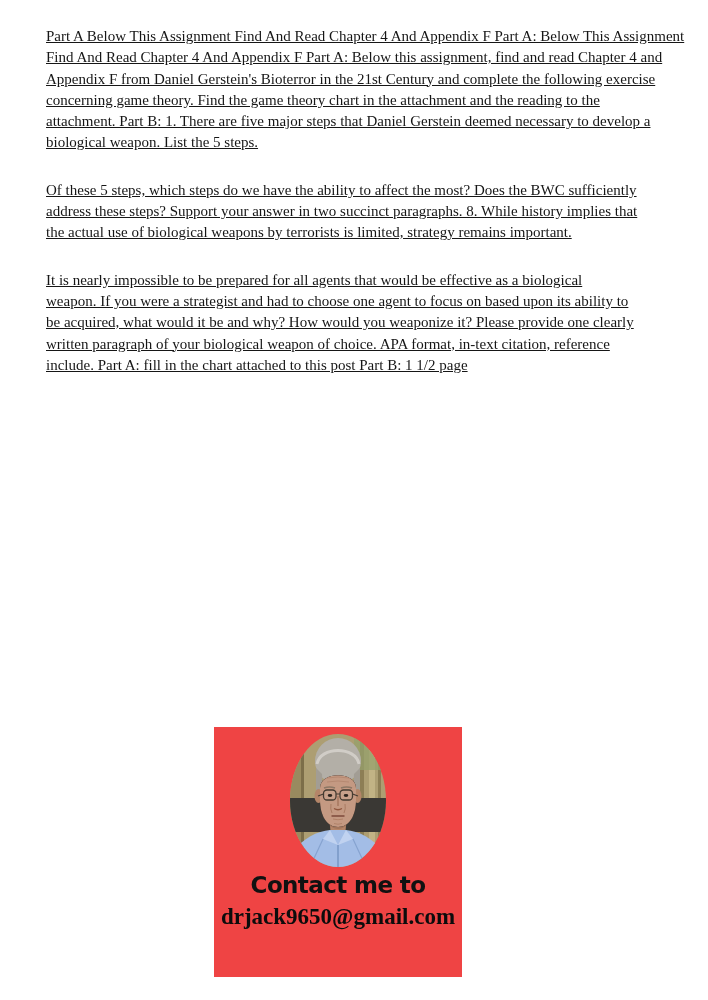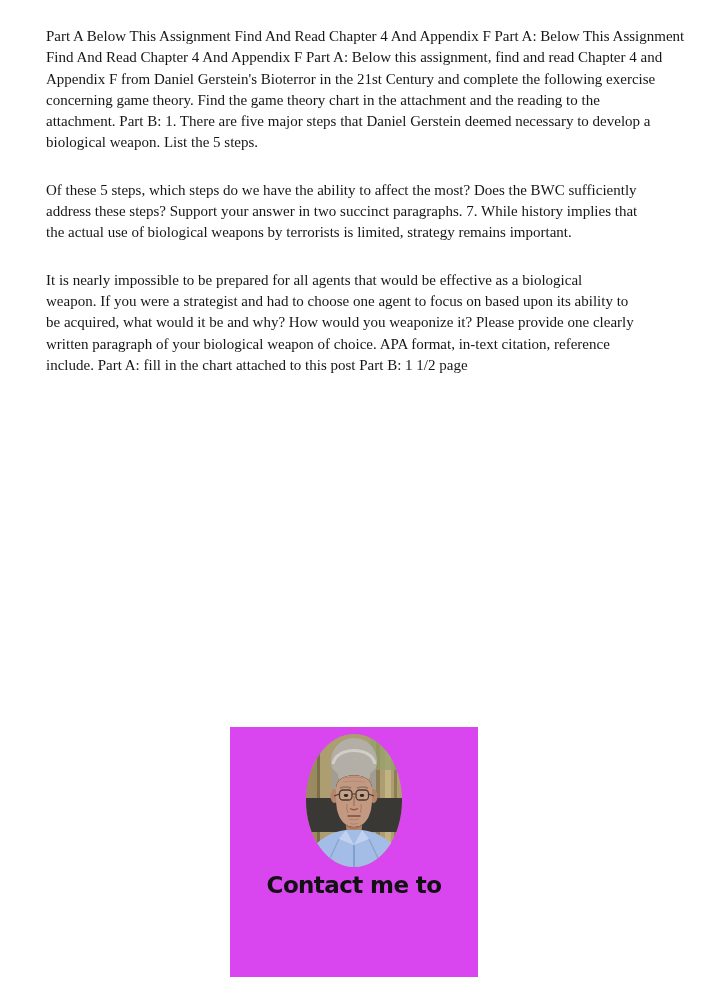--- a/index.html
+++ b/index.html
@@ -19,30 +19,31 @@
     top: 26px;
     width: 648px;
     font-family: "Liberation Serif", serif;
     font-size: 15px;
     line-height: 21.3px;
     color: #161616;
   }
   .doc-text p {
     margin: 0 0 26px 0;
     white-space: pre-line; 
+    text-decoration: underline;
   }
 
   
   .contact-card {
     position: absolute;
-    left: 230px;
+    left: 214px;
     top: 727px;
     width: 248px;
     height: 250px;
-    background: #d946ef;
+    background: #ef4444;
     text-align: center;
   }
   .portrait {
     display: block;
     margin: 7px auto 0 auto;
     width: 96px;
     height: 133px;
   }
   .card-heading {
     margin-top: 3px;
@@ -66,21 +67,21 @@
 <body>
 
 <div class="doc-text">
   <p>Part A Below This Assignment Find And Read Chapter 4 And Appendix F Part A: Below This Assignment
 Find And Read Chapter 4 And Appendix F Part A: Below this assignment, find and read Chapter 4 and
 Appendix F from Daniel Gerstein's Bioterror in the 21st Century and complete the following exercise
 concerning game theory. Find the game theory chart in the attachment and the reading to the
 attachment. Part B: 1. There are five major steps that Daniel Gerstein deemed necessary to develop a
 biological weapon. List the 5 steps.</p>
   <p>Of these 5 steps, which steps do we have the ability to affect the most? Does the BWC sufficiently
-address these steps? Support your answer in two succinct paragraphs. 7. While history implies that
+address these steps? Support your answer in two succinct paragraphs. 8. While history implies that
 the actual use of biological weapons by terrorists is limited, strategy remains important.</p>
   <p>It is nearly impossible to be prepared for all agents that would be effective as a biological
 weapon. If you were a strategist and had to choose one agent to focus on based upon its ability to
 be acquired, what would it be and why? How would you weaponize it? Please provide one clearly
 written paragraph of your biological weapon of choice. APA format, in-text citation, reference
 include. Part A: fill in the chart attached to this post Part B: 1 1/2 page</p>
 </div>
 
 <div class="contact-card">
 
@@ -143,13 +144,14 @@
       <path d="M41.5,82 L54.5,82" stroke="#7e4a3a" stroke-width="1.6" fill="none"></path>
       <path d="M43,85 Q48,86.5 53,85" stroke="#ad7a61" stroke-width="1" fill="none" opacity="0.8"></path>
 
       <path d="M44,89.5 Q48,91 52,89.5" stroke="#a5765d" stroke-width="0.9" fill="none" opacity="0.7"></path>
     </g>
   </svg>
 
   <div class="card-heading">
     <div>Contact me to</div>
   </div>
+  <div class="card-email">drjack9650@gmail.com</div>
 </div>
 
 </body></html>

